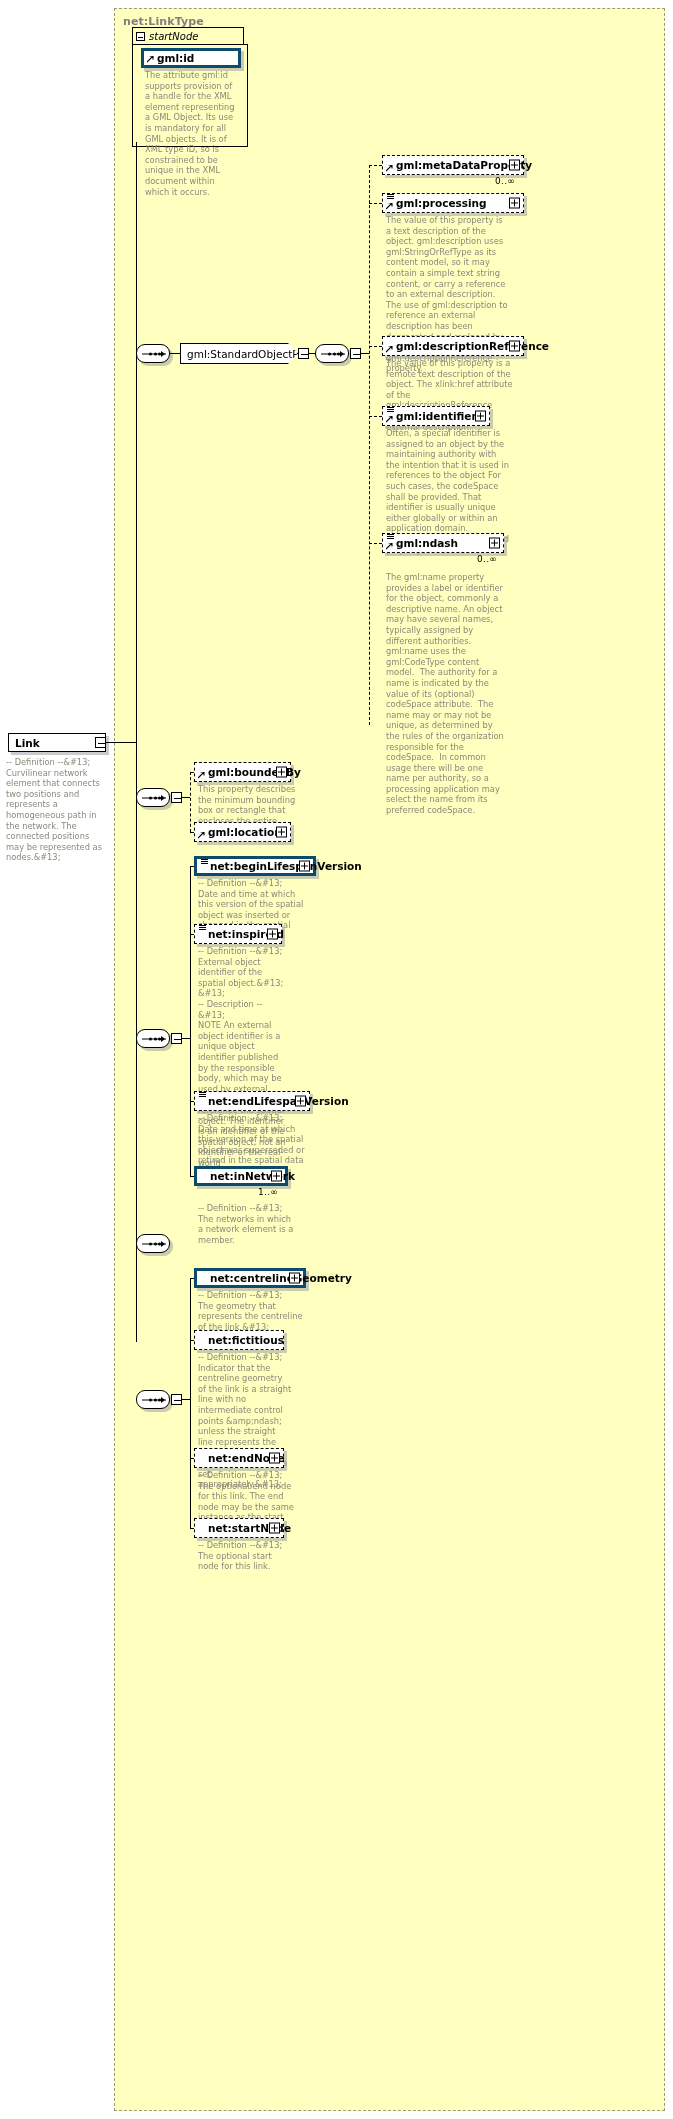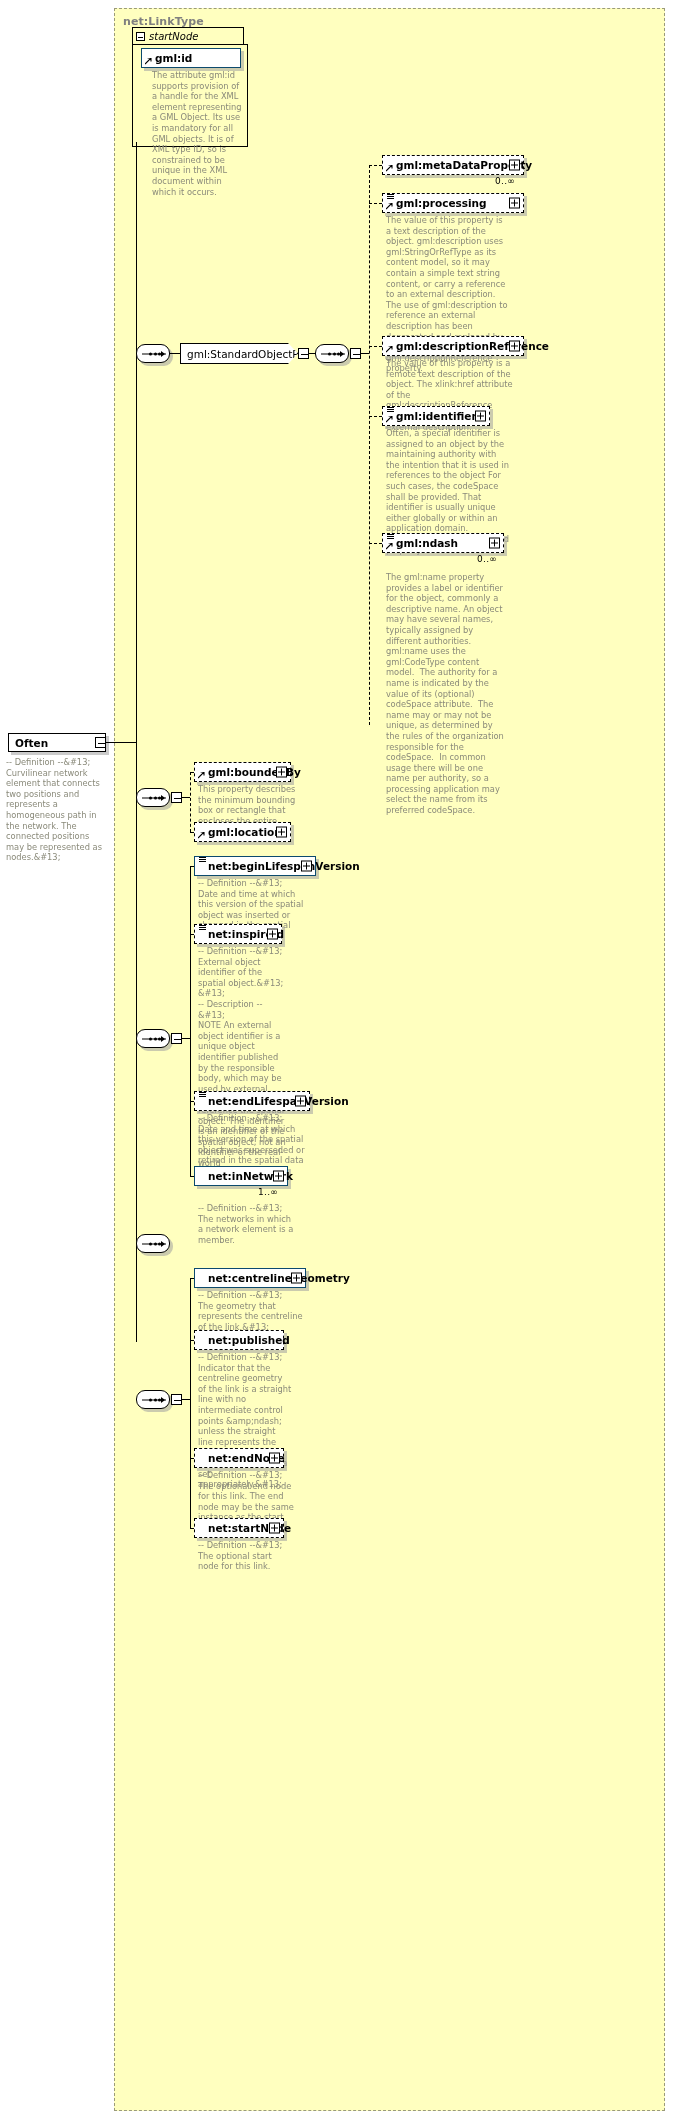--- a/index.html
+++ b/index.html
@@ -25,21 +25,21 @@
     left: 8px; top: 6px;
     font-size: 11px; font-weight: bold;
     color: #808080;
     letter-spacing: 0.1px;
   }
 
   
   .box {
     position: absolute;
     background: #ffffff;
-    border: 1px solid #0c4a6e;
+    border: 3px solid #0c4a6e;
     height: 20px;
     display: flex;
     align-items: center;
     box-shadow: 3px 3px 0 0 rgba(160,160,160,0.55);
   }
   .box.dashed  { border: 1px dashed #000000; }
   .box .label {
     font-size: 10.5px; font-weight: bold;
     color: #000000;
     padding-left: 13px;
@@ -199,24 +199,24 @@
 <div class="attr-body" style="left:132px; top:44px; width:116px; height:103px;"></div>
 
 <div class="box" style="left:141px; top:48px; width:100px;">
   <span class="refarrow">
     <svg width="7" height="7" viewBox="0 0 7 7">
         <path d="M0 6 L6 0 M6 0 L2.6 0 M6 0 L6 3.4" stroke="#000" fill="none" stroke-width="1.1"></path>
       </svg>
   </span>
   <span class="label">gml:id</span>
 </div>
-<div class="doc" style="left:145px; top:70px; width:92px;margin-left:7px;">The attribute gml:id supports provision of a handle for the XML element representing a GML Object. Its use is mandatory for all GML objects. It is of XML type ID, so is constrained to be unique in the XML document within which it occurs.</div>
+<div class="doc" style="left:145px; top:70px; width:92px;">The attribute gml:id supports provision of a handle for the XML element representing a GML Object. Its use is mandatory for all GML objects. It is of XML type ID, so is constrained to be unique in the XML document within which it occurs.</div>
 
 <div class="root-box" style="left:8px; top:733px; width:98px;">
-  <span>Often</span>
+  <span>Link</span>
   <span class="tiny-minus" style="right:-1px; top:3px;"></span>
 </div>
 <div class="doc" style="left:6px; top:757px; width:100px;">-- Definition --&amp;#13;
 Curvilinear network element that connects two positions and represents a homogeneous path in the network. The connected positions may be represented as nodes.&amp;#13;</div>
 
 <div class="ln h" style="left:106px; top:742px; width:30px;"></div>
 <div class="ln v" style="left:136px; top:142px; height:1200px;"></div>
 
 <div class="ln h" style="left:136px; top:142px; width:0px;"></div>
 
@@ -440,21 +440,21 @@
 <div class="ln h" style="left:190px; top:1278px; width:4px;"></div>
 <div class="box" style="left:194px; top:1268px; width:112px;">
   <span class="label">net:centrelineGeometry</span>
   <span class="plus"></span>
 </div>
 <div class="doc" style="left:198px; top:1290px; width:110px;">-- Definition --&amp;#13;
 The geometry that represents the centreline of the link.&amp;#13;</div>
 
 <div class="dln h" style="left:190px; top:1340px; width:4px;"></div>
 <div class="box dashed" style="left:194px; top:1330px; width:90px;">
-  <span class="label">net:published</span>
+  <span class="label">net:fictitious</span>
 </div>
 <div class="doc" style="left:198px; top:1352px; width:94px;">-- Definition --&amp;#13;
 Indicator that the centreline geometry of the link is a straight line with no intermediate control points &amp;amp;ndash; unless the straight line represents the geography in the resolution of the data set appropriately.&amp;#13;</div>
 
 <div class="dln h" style="left:190px; top:1458px; width:4px;"></div>
 <div class="box dashed" style="left:194px; top:1448px; width:90px;">
   <span class="label">net:endNode</span>
   <span class="plus"></span>
 </div>
 <div class="doc" style="left:198px; top:1470px; width:96px;">-- Definition --&amp;#13;

